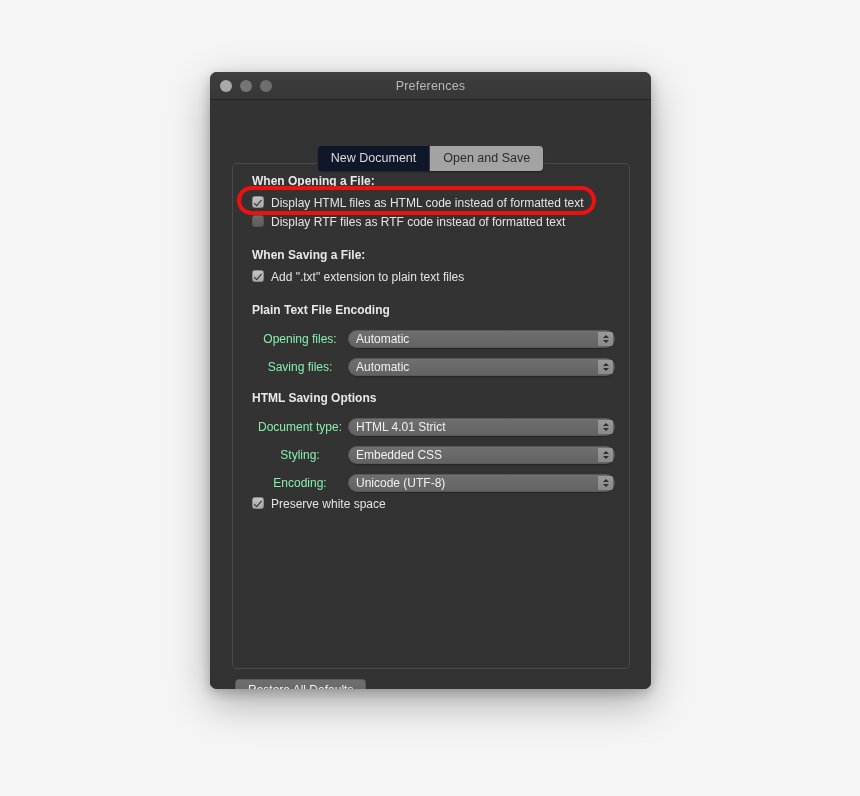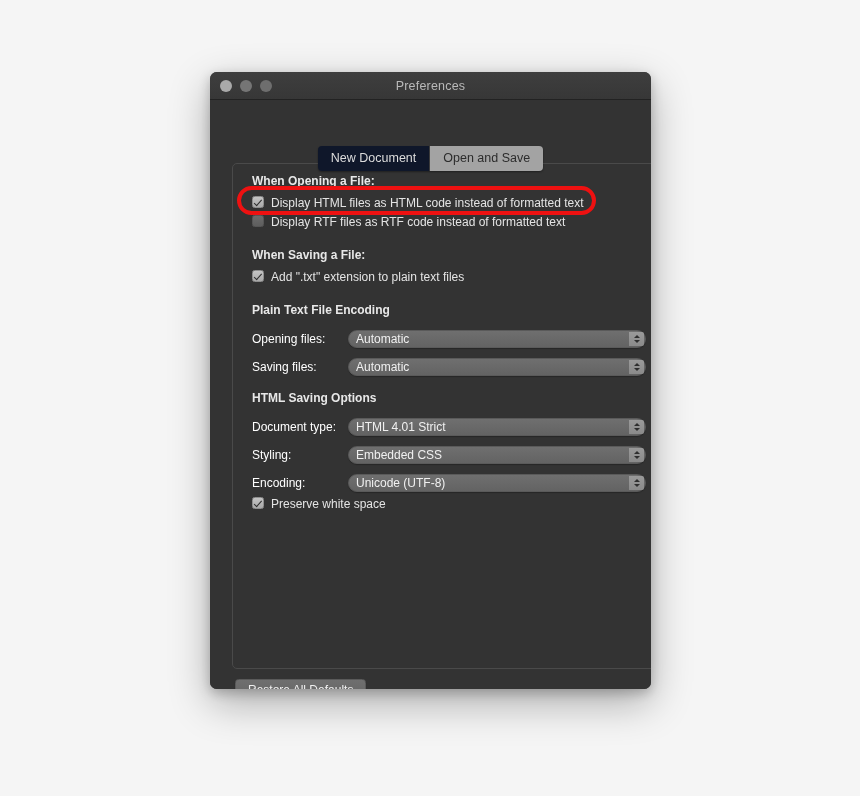--- a/index.html
+++ b/index.html
@@ -109,21 +109,20 @@
   
   .panel {
     position: absolute;
     left: 22px;
     top: 63px;
     width: 396px;
     height: 504px;
     border: 1px solid #4a4a4a;
     border-radius: 5px;
     background: transparent;
-    padding-left: 31px;
   }
   .panel-inner {
     position: absolute;
     left: 19px;
     top: 10px;
     right: 14px;
   }
 
   .group-title {
     font-size: 12px;
@@ -175,25 +174,26 @@
   }
 
   
   .field-row {
     display: flex;
     align-items: center;
     height: 20px;
   }
   .field-label {
     font-size: 12px;
-    color: #ffffff;
+    color: #86efac;
     width: 96px;
     flex: 0 0 auto;
     user-select: none;
     white-space: nowrap;
+    text-align: center;
   }
   .popup {
     position: relative;
     flex: 1 1 auto;
     height: 18px;
     background: linear-gradient(to bottom, #6f6f6f, #636363);
     border: 1px solid #5a5a5a;
     border-radius: 9px;
     display: flex;
     align-items: center;

